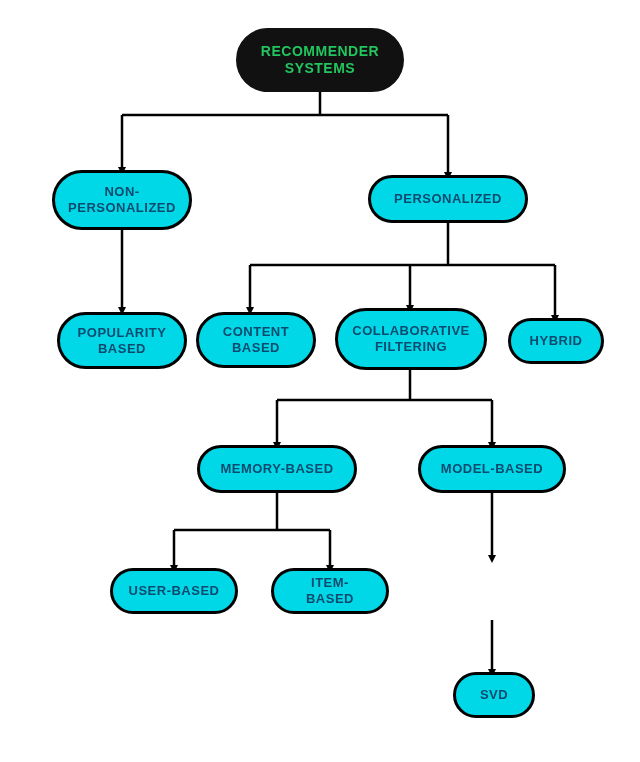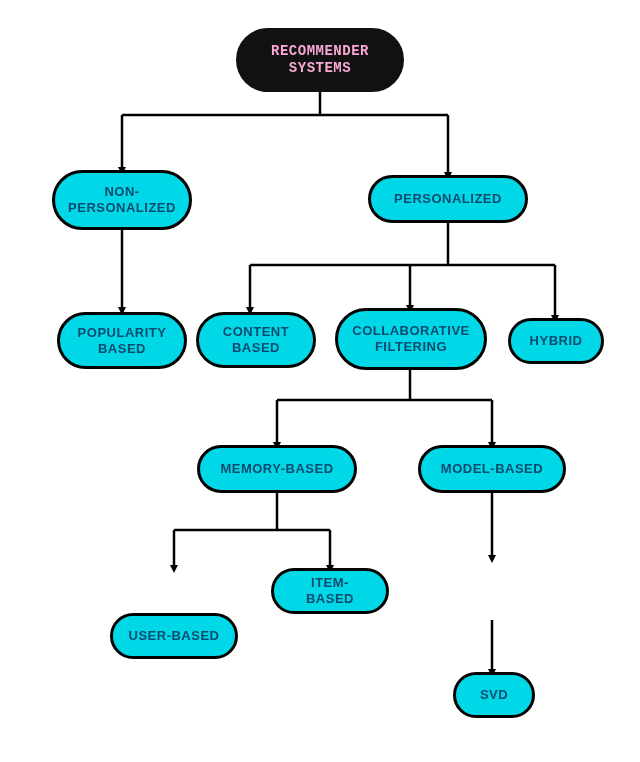--- a/index.html
+++ b/index.html
@@ -39,23 +39,22 @@
       border-radius: 50px;
       font-size: 13px;
       font-weight: 900;
       letter-spacing: 0.5px;
       line-height: 1.2;
       padding: 8px 14px;
     }
 
     .node-dark {
       background: #111;
-      color: #f9a8d4;
+      color: #22c55e;
       border: 3px solid #111;
-      font-family: Liberation Mono, monospace;
     }
 
     .node-cyan {
       background: #00d8e8;
       color: #0c4a6e;
       border: 3px solid #000;
     }
   </style>
 </head>
 <body>
@@ -141,21 +140,21 @@
   </div>
 
   <div class="node node-cyan" style="left:197px; top:445px; width:160px; height:48px; font-size:13px;">
     MEMORY-BASED
   </div>
 
   <div class="node node-cyan" style="left:418px; top:445px; width:148px; height:48px; font-size:13px;">
     MODEL-BASED
   </div>
 
-  <div class="node node-cyan" style="left:110px; top:568px; width:128px; height:46px; font-size:13px;margin-top:45px;">
+  <div class="node node-cyan" style="left:110px; top:568px; width:128px; height:46px; font-size:13px;">
     USER-BASED
   </div>
 
   <div class="node node-cyan" style="left:271px; top:568px; width:118px; height:46px; font-size:13px;">
     ITEM-BASED
   </div>
 
 
   <div class="node node-cyan" style="left:453px; top:672px; width:82px; height:46px; font-size:13px;">
     SVD

